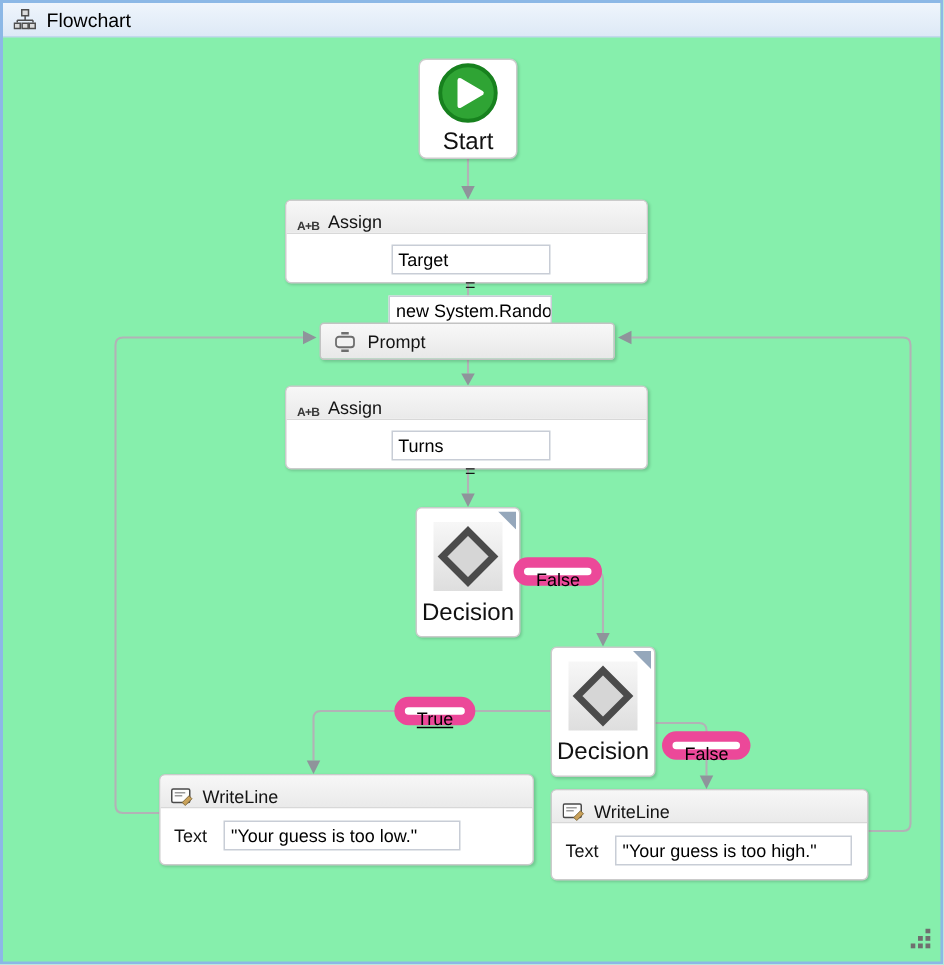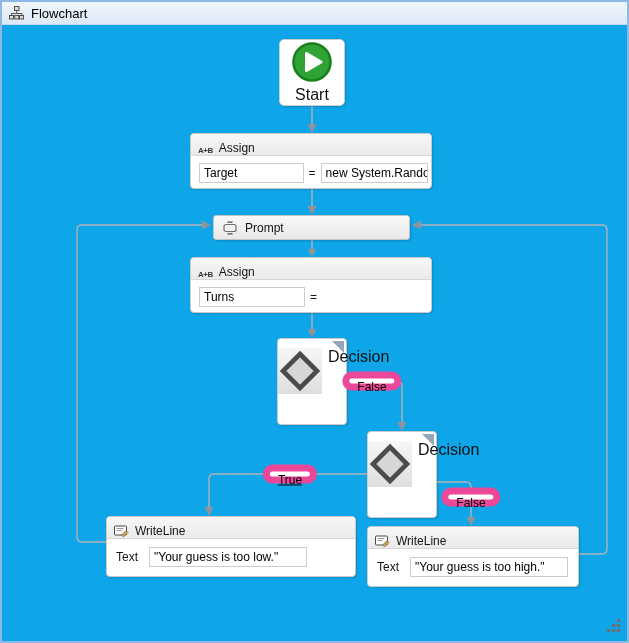--- a/index.html
+++ b/index.html
@@ -1,47 +1,47 @@
 <!DOCTYPE html>
 <html><head>
 <meta charset="utf-8">
 <style>
   html,body{margin:0;padding:0;background:#fff;}
   body{width:629px;height:643px;position:relative;font-family:"Liberation Sans",sans-serif;}
   .designer{position:absolute;left:0;top:0;width:629px;height:643px;box-sizing:border-box;
-    border:2px solid #8cb8e6;background:#0ea5e9;overflow:hidden;color:#141414;}
+    border:2px solid #8cb8e6;background:#86efac;overflow:hidden;color:#141414;}
   .titlebar{height:23px;display:flex;align-items:center;gap:7px;padding:0 7px;
     background:linear-gradient(#eff5fc,#dde9f6);border-bottom:1px solid #c2d8ec;box-sizing:border-box;}
   .title{font-size:13px;color:#000;}
   .wires{position:absolute;left:0;top:0;width:629px;height:643px;z-index:1;pointer-events:none;}
   .node{position:absolute;background:#fff;border:1px solid #cbcbcb;border-radius:4px;
     box-shadow:1px 1px 2px rgba(0,0,0,.16);box-sizing:border-box;z-index:2;}
   .nlabel{font-size:16px;color:#111;}
   
   .start{left:277px;top:37px;width:66px;height:67px;display:flex;flex-direction:column;
     align-items:center;justify-content:center;gap:3px;border-radius:5px;}
   
   .node-head{height:21px;display:flex;align-items:flex-end;gap:6px;padding:0 7px;
     background:linear-gradient(#f7f7f7,#eaeaea);border-bottom:1px solid #d8d8d8;
     border-radius:3px 3px 0 0;font-size:12px;}
   .aico{font-size:8px;font-weight:bold;color:#3a3a3a;letter-spacing:-0.5px;}
   .assign1{left:188px;top:131px;width:242px;height:56px;}
   .assign2{left:188px;top:255px;width:242px;height:56px;}
-  .assign-body{display:flex;align-items:center;padding:7px 3px 0 8px;}
+  .assign-body{display:flex;align-items:center;padding:7px 3px 0 8px;flex-direction:column;}
   .tbox{height:18px;line-height:18px;border:1px solid #c8cdd6;padding:0 4px;font-size:12px;
     white-space:nowrap;overflow:hidden;background:#fff;box-sizing:content-box;color:#000;}
   .tb-to{width:96px;}
   .eq{margin:0 5px;font-size:12px;}
   .tb-val{width:99px;}
   
   .prompt{left:211px;top:213px;width:197px;height:25px;display:flex;align-items:center;gap:7px;
     padding:0 8px;background:linear-gradient(#f8f8f8,#e8e8e8);border:1px solid #c3c3c3;
     border-radius:3px;font-size:12px;}
   
-  .decision{display:flex;flex-direction:row;align-items:flex-start;padding-top:9px;gap:6px;}
+  .decision{display:flex;flex-direction:column;align-items:center;padding-top:9px;gap:6px;}
   .d1{left:275px;top:336px;width:70px;height:87px;}
   .d2{left:365px;top:429px;width:70px;height:87px;}
   .dwrap{width:46px;height:46px;background:linear-gradient(#f7f7f7,#dedede);
     display:flex;align-items:center;justify-content:center;}
   .dcorner{position:absolute;top:2px;right:2px;}
   
   .writeline1{left:104px;top:514px;width:250px;height:61px;}
   .writeline2{left:365px;top:524px;width:212px;height:61px;}
   .wl-body{display:flex;align-items:center;gap:11px;padding:8px 0 0 9px;font-size:12px;}
   .wl-tbox{width:148px;}

